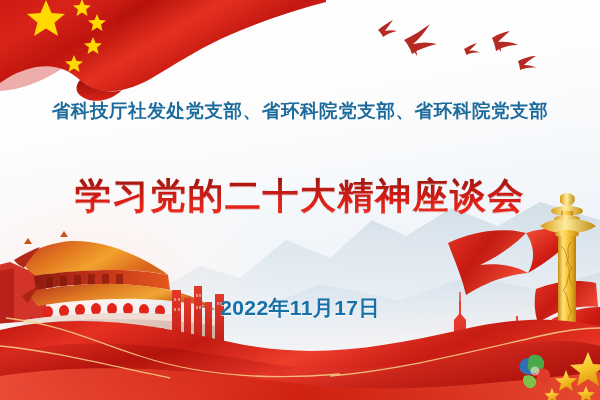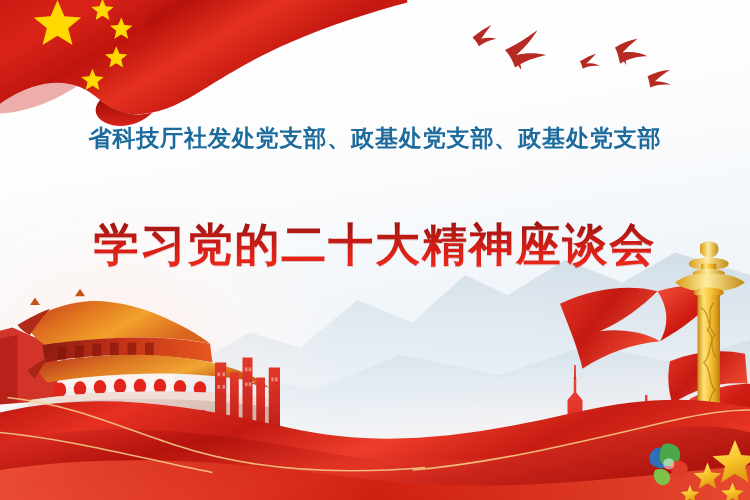--- a/index.html
+++ b/index.html
@@ -462,20 +462,21 @@
     </g>
 
     <g fill="url(#st1)">
       <path d="M72,4 L77,16 L90,17 L80,25 L83,38 L72,31 L61,38 L64,25 L54,17 L67,16 Z"></path>
       <path d="M50,22 L53,30 L61,30.5 L55,35.5 L57,43 L50,38.5 L43,43 L45,35.5 L39,30.5 L47,30 Z"></path>
       <path d="M70,38 L72.5,44 L79,44.5 L74,48.5 L75.5,54 L70,50.5 L64.5,54 L66,48.5 L61,44.5 L67.5,44 Z"></path>
       <path d="M36,40 L38,45 L43.5,45.5 L39.5,49 L40.5,54 L36,51 L31.5,54 L32.5,49 L28.5,45.5 L34,45 Z"></path>
     </g>
   </svg>
 
-  <div class="org-line">省科技厅社发处党支部、政基处党支部、政基处党支部</div>
+  <div class="org-line">省科技厅社发处党支部、省环科院党支部、省环科院党支部</div>
 
   <div class="main-title-shadow">学习党的二十大精神座谈会</div>
 
   <div class="main-title">学习党的二十大精神座谈会</div>
 
+  <div class="date-line">2022年11月17日</div>
 
 </div>
 
 </body></html>

